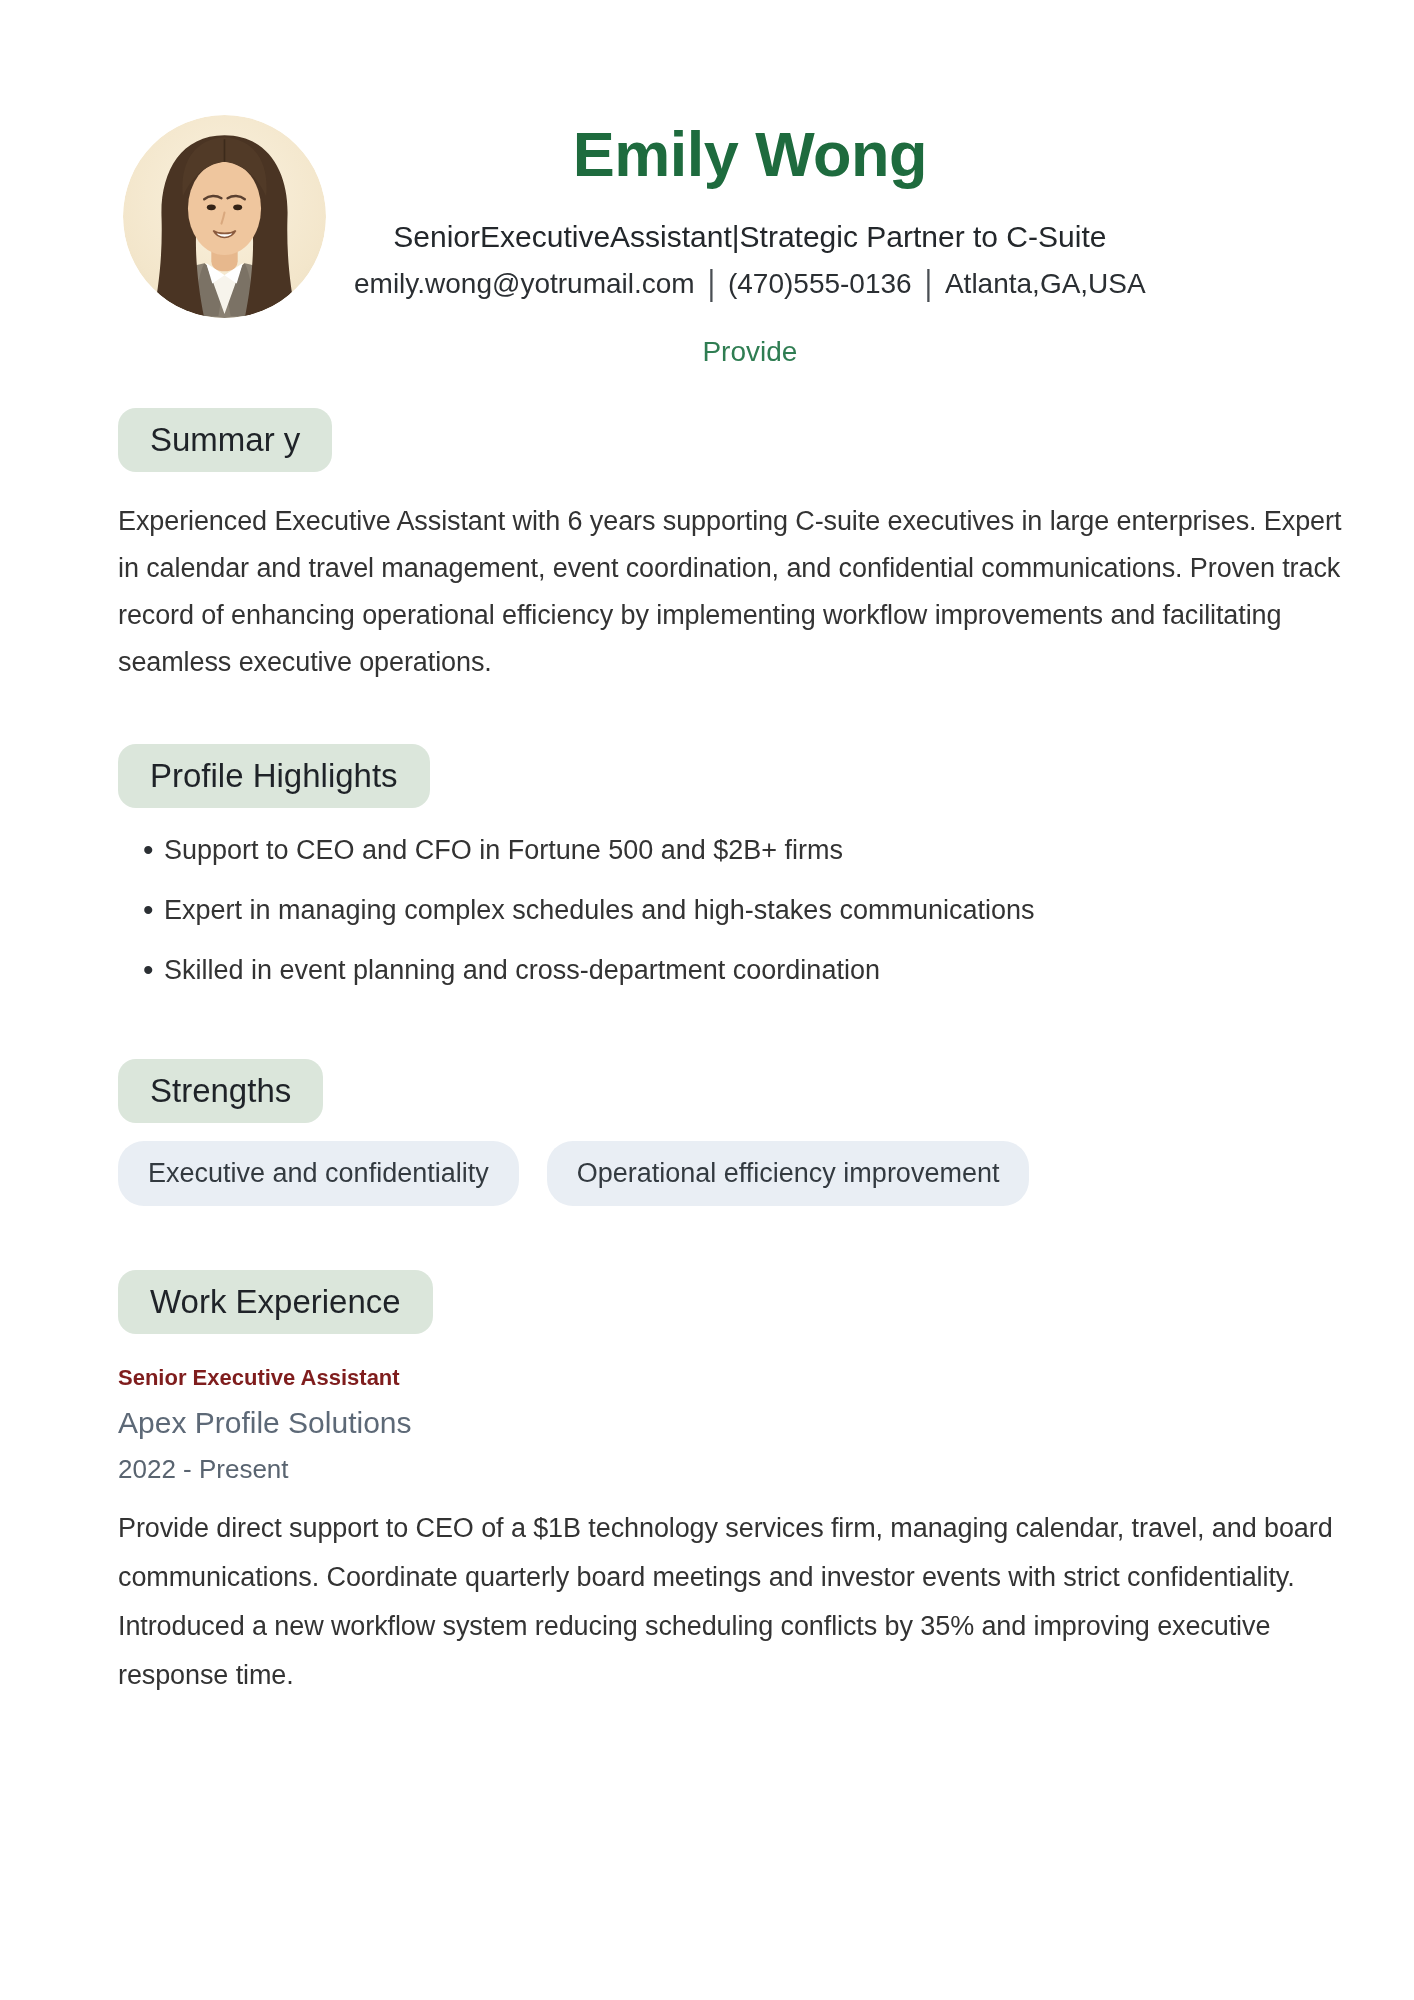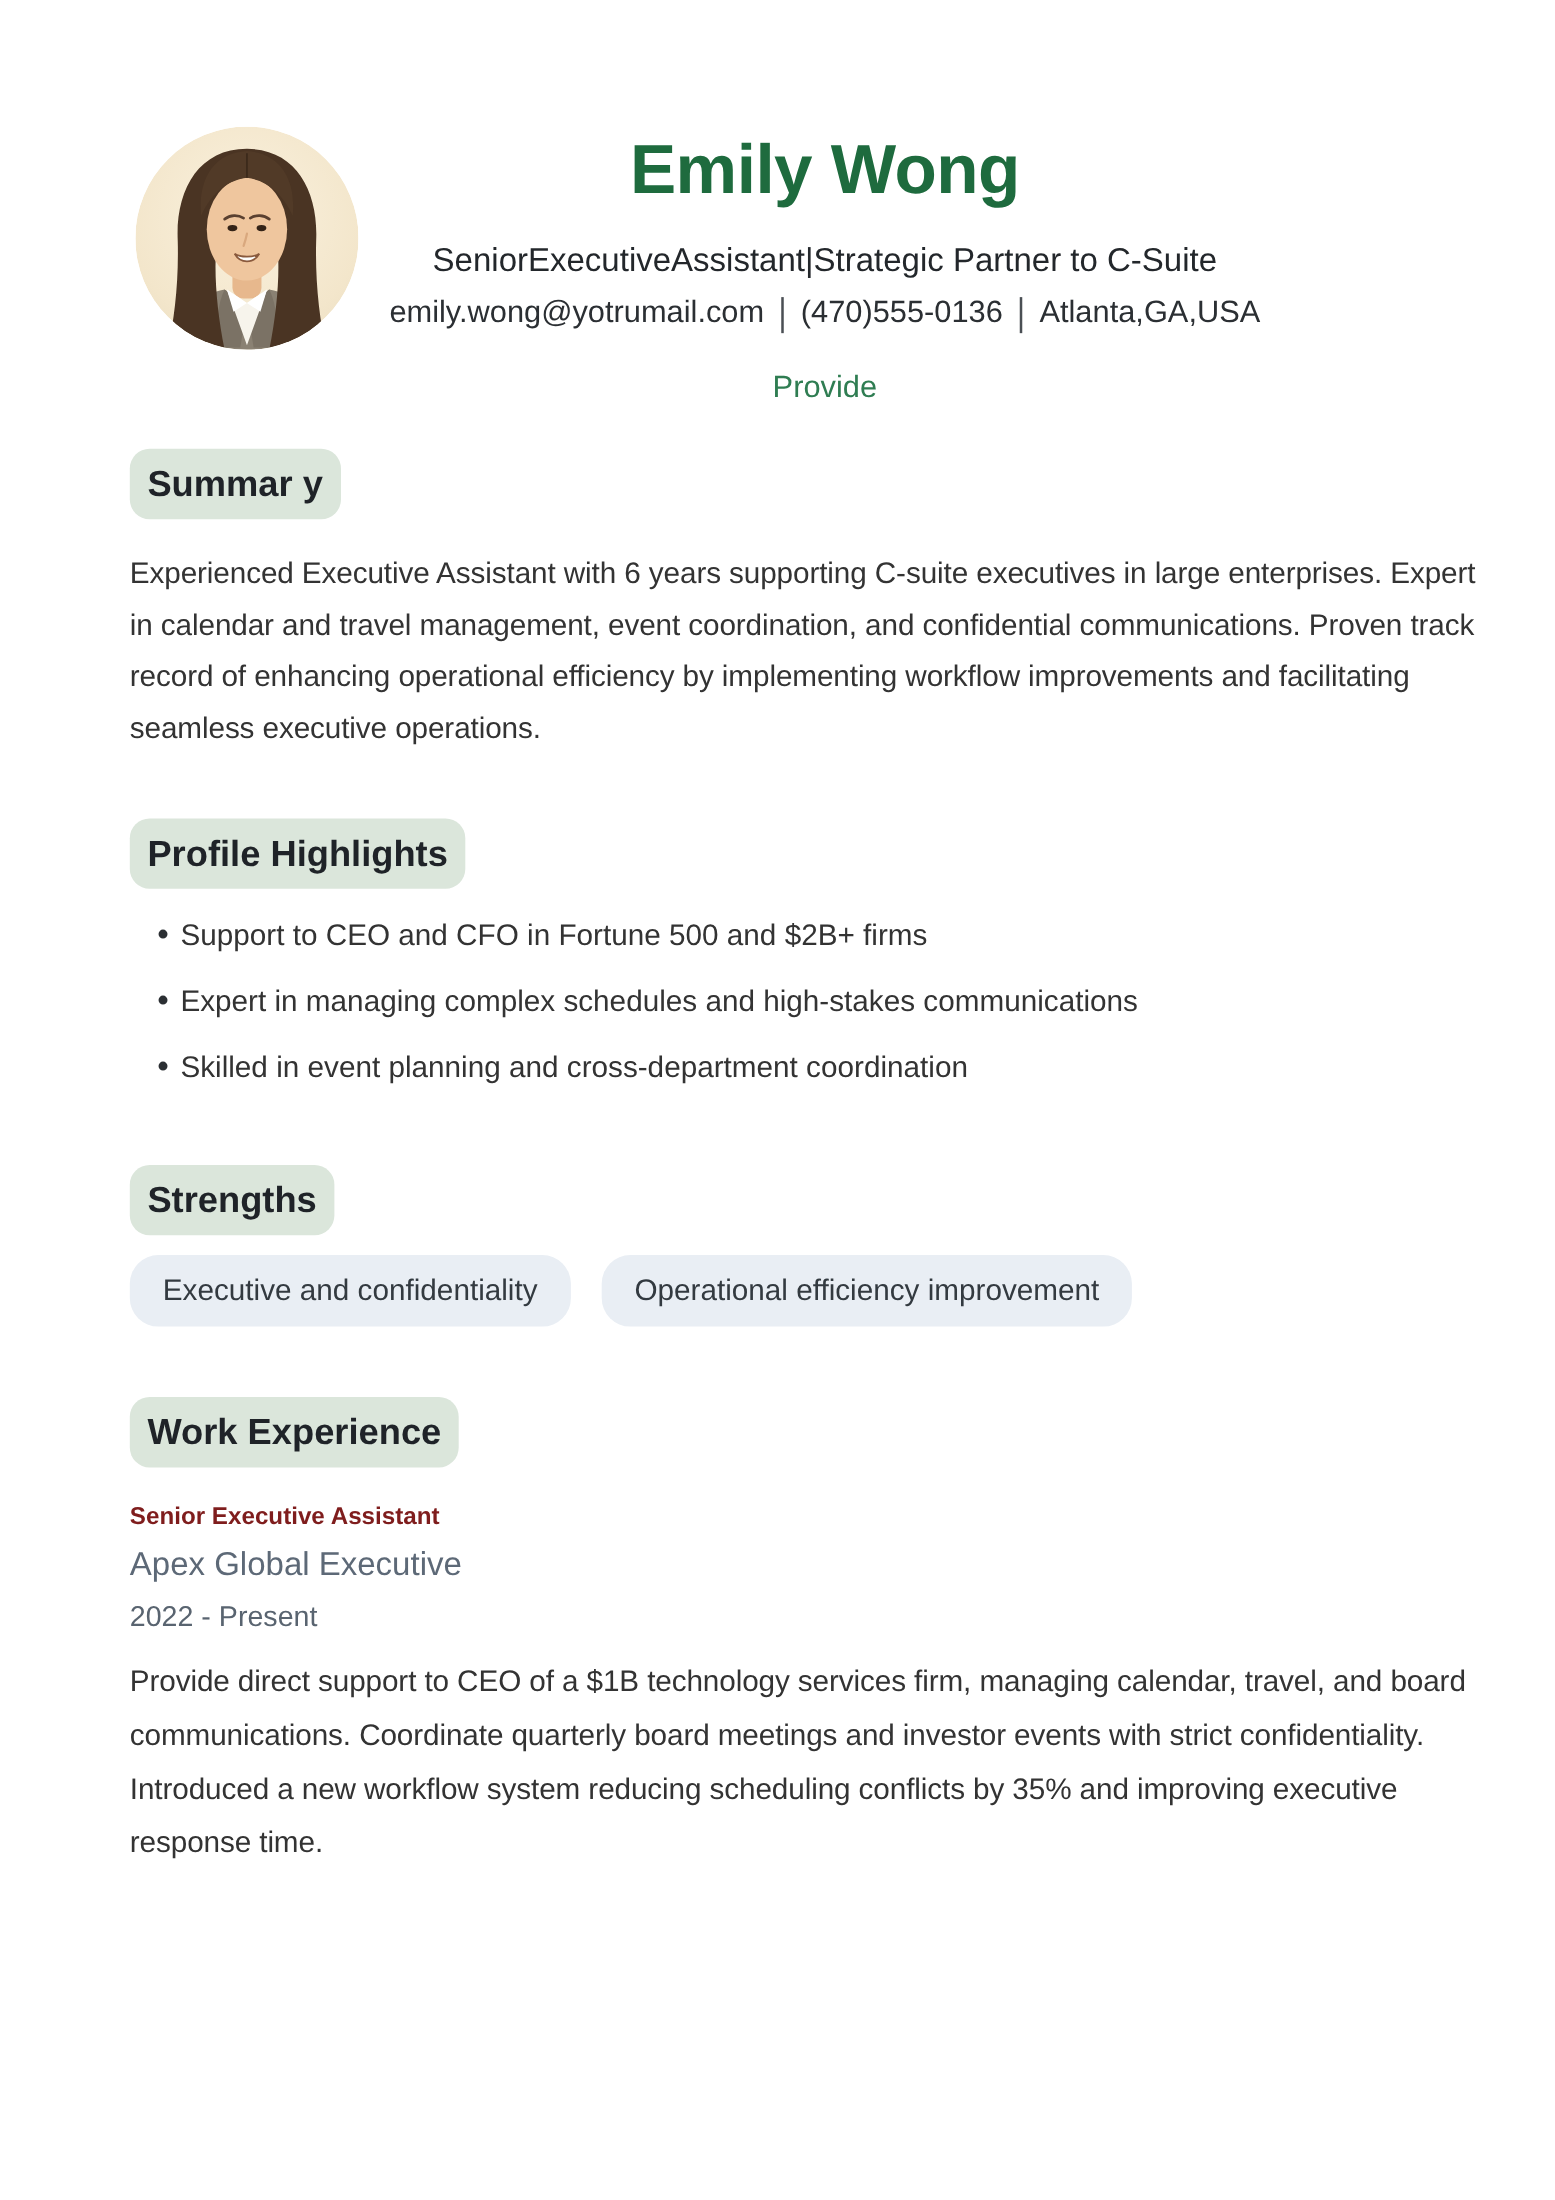--- a/index.html
+++ b/index.html
@@ -47,22 +47,22 @@
   .linkedin{
     display:inline-block;margin-top:40px;font-size:28px;line-height:28px;
     color:var(--link-green);text-decoration:none;cursor:pointer;
   }
 
   
   .pill-heading{
     display:inline-block;
     background:var(--section-pill-bg);
     color:var(--heading-text);
-    font-size:33px;font-weight:700;line-height:36px;
-    padding:14px 16px;border-radius:18px;
+    font-size:33px;font-weight:400;line-height:36px;
+    padding:14px 32px;border-radius:18px;
   }
 
   
   .body-text{
     width:1230px;max-width:1230px;
     font-size:27px;line-height:47px;letter-spacing:-0.1px;
     color:var(--body-text);
   }
 
   .section-summary{margin-top:42px;}
@@ -178,19 +178,19 @@
     <div class="tags">
       <span class="tag">Executive and confidentiality</span>
       <span class="tag">Operational efficiency improvement</span>
     </div>
   </section>
 
   <section class="section-work">
     <div class="pill-heading">Work Experience</div>
     <div class="job">
       <h3 class="job-title">Senior Executive Assistant</h3>
-      <div class="job-company">Apex Global Executive</div>
+      <div class="job-company">Apex Profile Solutions</div>
       <div class="job-dates">2022 - Present</div>
       <p class="body-text">Provide direct support to CEO of a $1B technology services firm, managing calendar, travel, and board communications. Coordinate quarterly board meetings and investor events with strict confidentiality. Introduced a new workflow system reducing scheduling conflicts by 35% and improving executive response time.</p>
     </div>
   </section>
 
 </div>
 
 </body></html>

